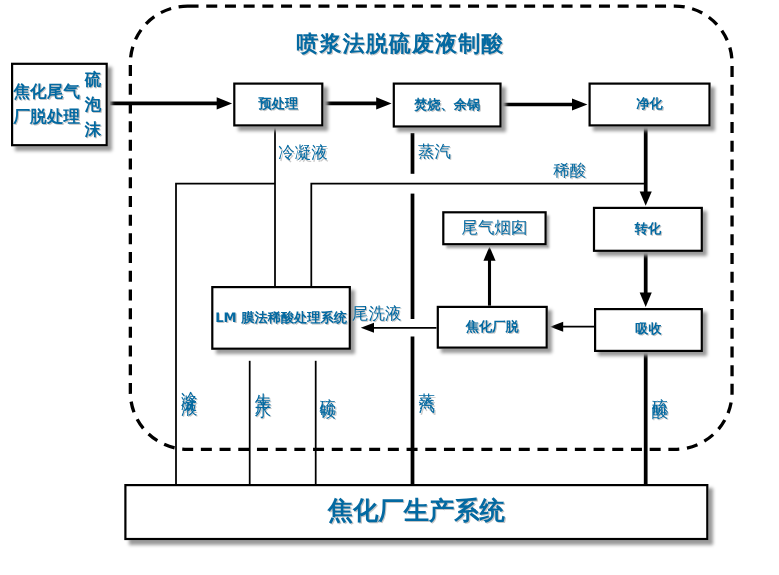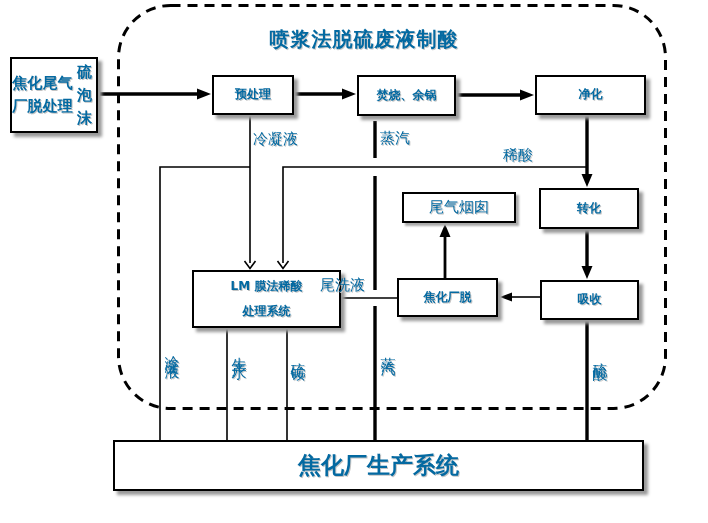--- a/index.html
+++ b/index.html
@@ -122,23 +122,23 @@
   <div class="box" style="left:357px;top:75px;width:99px;height:41px;">焚烧、余锅</div>
 
   <div class="box" style="left:535px;top:75px;width:111px;height:40px;">净化</div>
 
   <div class="box" style="left:539px;top:188px;width:100px;height:41px;">转化</div>
 
   <div class="box" style="left:540px;top:280px;width:99px;height:40px;">吸收</div>
 
   <div class="box" style="left:397px;top:278px;width:101px;height:39px;">焦化厂脱</div>
 
-  <div class="box thin" style="left:402px;top:192px;width:114px;height:31px;font-size:15px;">尾气烟囱</div>
+  <div class="box thin" style="left:402px;top:192px;width:95px;height:31px;font-size:15px;">尾气烟囱</div>
 
-  <div class="box" style="left:192px;top:270px;width:149px;height:58px;flex-direction:column;line-height:25px;">
+  <div class="box" style="left:192px;top:260px;width:127px;height:58px;line-height:25px;">
     <span>LM 膜法稀酸</span>
     <span>处理系统</span>
   </div>
 
   <div class="box" style="left:113px;top:440px;width:531px;height:51px;font-size:23px;">焦化厂生产系统</div>
 
   <div class="lbl" style="left:253px;top:130px;">冷凝液</div>
   <div class="lbl" style="left:380px;top:129px;">蒸汽</div>
   <div class="lbl" style="left:503px;top:146px;">稀酸</div>
   <div class="lbl" style="left:320px;top:276px;">尾洗液</div>

